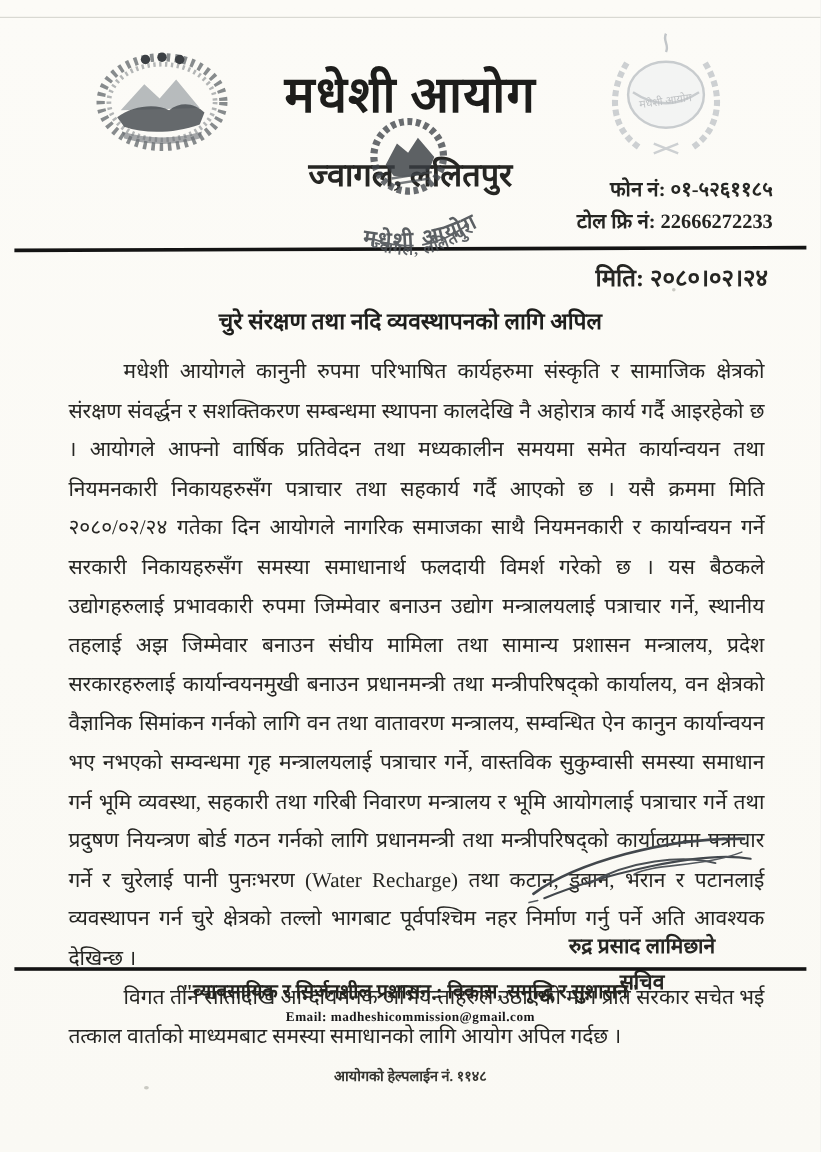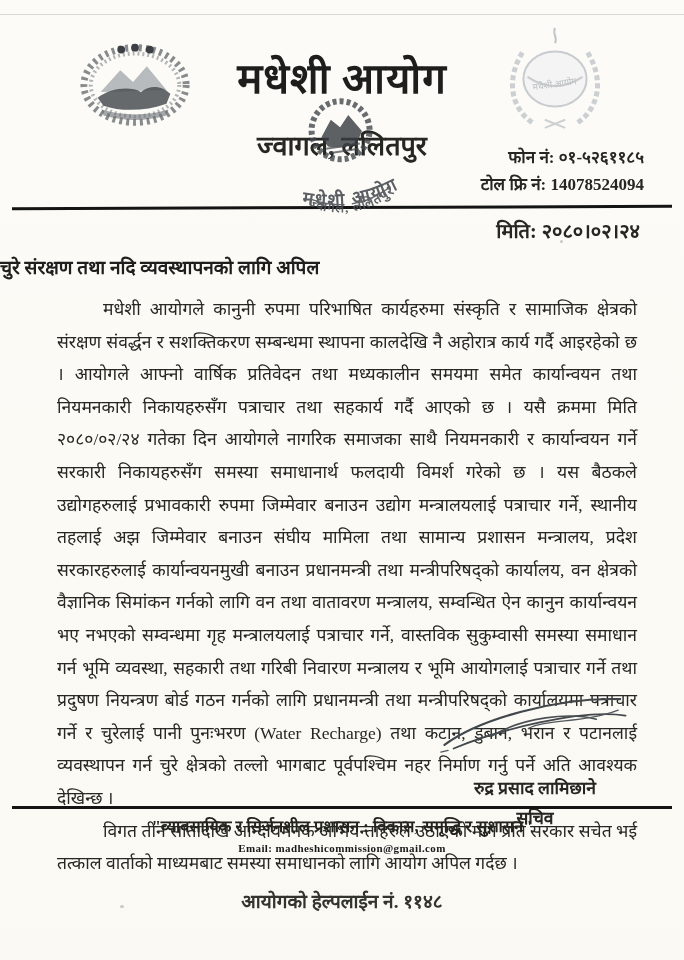--- a/index.html
+++ b/index.html
@@ -29,21 +29,21 @@
   .contact{
     position:absolute;right:40px;top:144px;text-align:right;
     font-size:17px;line-height:27px;font-weight:700;color:#262623;
   }
   .rule{position:absolute;left:12px;right:12px;height:3px;background:#141414;}
   .rule-main{top:206px;transform:rotate(-0.2deg);}
   .rule-footer{top:806px;}
   .date-line{position:absolute;right:44px;top:217px;font-size:20px;font-weight:700;color:#262623;}
   .subject{
     position:absolute;left:0;right:0;top:254px;
-    text-align:left;font-size:19px;font-weight:700;color:#1e1e1c;
+    text-align:center;font-size:19px;font-weight:700;color:#1e1e1c;
   }
   .content{
     position:absolute;left:57px;top:293px;width:580px;
     font-size:17.5px;line-height:32.6px;text-align:justify;color:#2626233;
     color:#262623;
   }
   .content p{margin:0;text-indent:46px;}
   .signature-block{position:absolute;right:34px;top:690px;width:230px;text-align:center;}
   .signature-svg{width:210px;height:64px;display:block;margin:0 auto -6px auto;}
   .signature-name{font-size:17.5px;font-weight:700;color:#26262:3;color:#262623;margin-top:27px;}
@@ -53,21 +53,21 @@
     text-align:center;font-size:16.5px;font-weight:700;color:#24241f;
   }
   .footer-email,.footer-website{
     position:absolute;left:0;right:0;text-align:center;
     font-size:11px;font-weight:700;color:#18181a;letter-spacing:.4px;
   }
   .footer-email{top:842px;}
   .footer-website{top:865px;}
   .footer-helpline{
     position:absolute;left:0;right:0;top:888px;
-    text-align:center;font-size:19px;font-weight:700;color:#34342f;
+    text-align:center;font-size:12px;font-weight:700;color:#34342f;
   }
   .speck{position:absolute;background:#c9c9c2;border-radius:50%;}
 </style>
 </head>
 <body>
 
 <div class="page">
 
   <div class="top-faint-line"></div>
 
@@ -115,21 +115,21 @@
         </text>
         <text font-size="13" font-weight="bold" fill="#4a4f54" letter-spacing="1">
           <textPath href="#arcBottom" startOffset="50%" text-anchor="middle">ज्वागल, ललितपुर</textPath>
         </text>
       </g>
     </svg>
   </div>
 
   <div class="contact">
     <div>फोन नं: ०१-५२६११८५</div>
-    <div>टोल फ्रि नं: 14078524094</div>
+    <div>टोल फ्रि नं: 22666272233</div>
   </div>
 
   <div class="rule rule-main"></div>
   <div class="date-line">मिति: २०८०।०२।२४</div>
 
   <div class="subject">चुरे संरक्षण तथा नदि व्यवस्थापनको लागि अपिल</div>
 
   <div class="content">
     <p>मधेशी आयोगले कानुनी रुपमा परिभाषित कार्यहरुमा संस्कृति र सामाजिक क्षेत्रको संरक्षण संवर्द्धन र सशक्तिकरण सम्बन्धमा स्थापना कालदेखि नै अहोरात्र कार्य गर्दै आइरहेको छ । आयोगले आफ्नो वार्षिक प्रतिवेदन तथा मध्यकालीन समयमा समेत कार्यान्वयन तथा नियमनकारी निकायहरुसँग पत्राचार तथा सहकार्य गर्दै आएको छ । यसै क्रममा मिति २०८०/०२/२४ गतेका दिन आयोगले नागरिक समाजका साथै नियमनकारी र कार्यान्वयन गर्ने सरकारी निकायहरुसँग समस्या समाधानार्थ फलदायी विमर्श गरेको छ ।  यस बैठकले उद्योगहरुलाई प्रभावकारी रुपमा जिम्मेवार बनाउन उद्योग मन्त्रालयलाई पत्राचार गर्ने, स्थानीय तहलाई अझ जिम्मेवार बनाउन संघीय मामिला तथा सामान्य प्रशासन मन्त्रालय, प्रदेश सरकारहरुलाई कार्यान्वयनमुखी बनाउन प्रधानमन्त्री तथा मन्त्रीपरिषद्को कार्यालय, वन क्षेत्रको वैज्ञानिक सिमांकन गर्नको लागि वन तथा वातावरण मन्त्रालय, सम्वन्धित ऐन कानुन कार्यान्वयन भए नभएको सम्वन्धमा गृह मन्त्रालयलाई पत्राचार गर्ने, वास्तविक सुकुम्वासी समस्या समाधान गर्न भूमि व्यवस्था, सहकारी तथा गरिबी निवारण मन्त्रालय र भूमि आयोगलाई पत्राचार गर्ने तथा प्रदुषण नियन्त्रण बोर्ड गठन गर्नको लागि प्रधानमन्त्री तथा मन्त्रीपरिषद्को कार्यालयमा पत्राचार गर्ने र चुरेलाई पानी पुनःभरण (Water Recharge) तथा कटान, डुबान, भरान र पटानलाई व्यवस्थापन गर्न चुरे क्षेत्रको तल्लो भागबाट पूर्वपश्चिम नहर निर्माण गर्नु पर्ने अति आवश्यक देखिन्छ ।</p>
     <p>विगत तीन सातादेखि आन्दोयमनक अभियन्ताहरुले उठाएको माग प्रति सरकार सचेत भई तत्काल वार्ताको माध्यमबाट समस्या समाधानको लागि आयोग अपिल गर्दछ ।</p>

